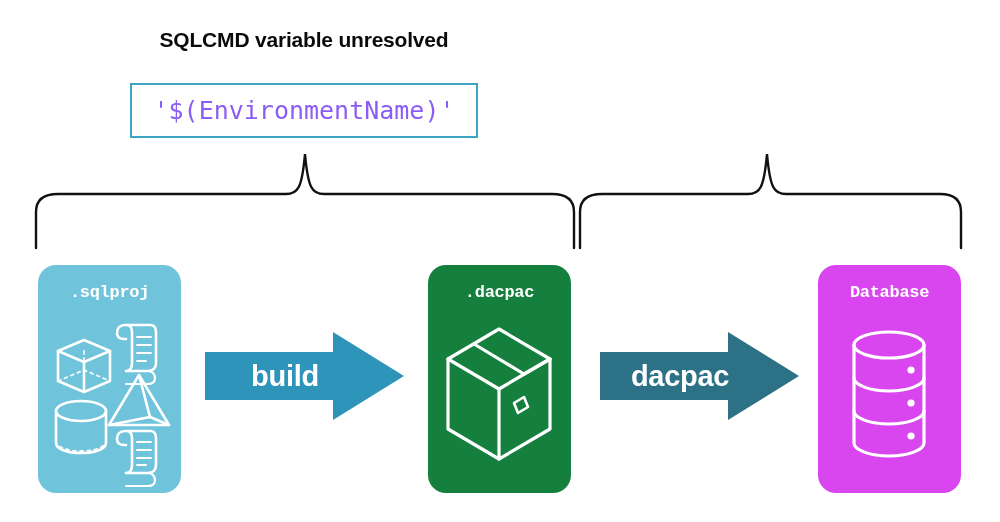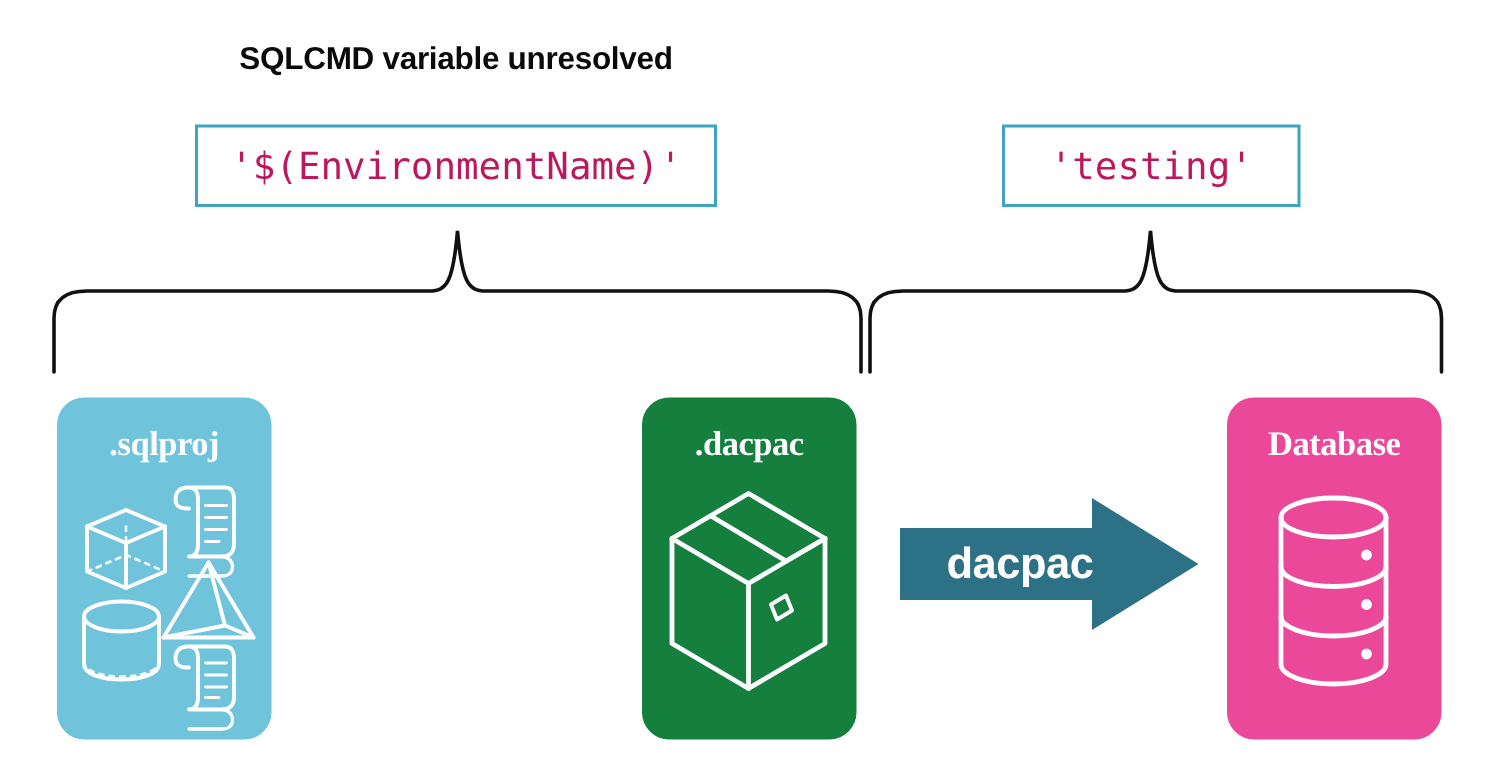--- a/index.html
+++ b/index.html
@@ -40,21 +40,21 @@
   .code-box {
     position: absolute;
     box-sizing: border-box;
     border: 2px solid #3FA3C2;
     background: #ffffff;
     display: flex;
     align-items: center;
     justify-content: center;
     font-family: "DejaVu Sans Mono", "Liberation Mono", monospace;
     font-size: 25px;
-    color: #be185d;
+    color: #8b5cf6;
     white-space: nowrap;
   }
   #code-left  { left: 130px; top: 83px; width: 348px; height: 55px; }
   #code-right { left: 668px; top: 83px; width: 199px; height: 55px; }
 
   
   .braces {
     position: absolute;
     left: 0;
     top: 140px;
@@ -66,31 +66,31 @@
   .entity {
     position: absolute;
     border-radius: 18px;
     top: 265px;
     width: 143px;
     height: 228px;
     overflow: hidden;
   }
   #entity-sqlproj  { left: 38px;  background: #6FC4DC; }
   #entity-dacpac   { left: 428px; background: #15803d; }
-  #entity-database { left: 818px; background: #ec4899; }
+  #entity-database { left: 818px; background: #d946ef; }
 
   .entity-label {
     position: absolute;
     top: 18px;
     left: 0;
     width: 100%;
     text-align: center;
-    font-family: Liberation Serif, serif;
+    font-family: Liberation Mono, monospace;
     font-weight: bold;
-    font-size: 23px;
+    font-size: 17px;
     color: #ffffff;
     letter-spacing: -0.3px;
     white-space: nowrap;
   }
   .entity-art {
     position: absolute;
     left: 0;
     top: 48px;
     width: 143px;
     height: 175px;
@@ -125,21 +125,20 @@
 </head>
 <body>
 
 <div class="stage">
 
   <div class="group-title" id="title-left">SQLCMD variable unresolved</div>
 
 
   <div class="code-box" id="code-left">'$(EnvironmentName)'</div>
 
-  <div class="code-box" id="code-right">'testing'</div>
 
   <svg class="braces" viewBox="0 0 1000 120">
 
     <path fill="none" stroke="#111111" stroke-width="2.4" stroke-linecap="round" d="M 36,108
              L 36,72
              C 36,58 46,54 58,54
              L 286,54
              C 298,54 302,48 305,14
              C 308,48 312,54 324,54
              L 552,54
@@ -235,20 +234,26 @@
         <path d="M 36,32 L 36,130 C 36,137 52,143 71,143 C 90,143 106,137 106,130 L 106,32"></path>
         <path d="M 36,65 C 36,72 52,78 71,78 C 90,78 106,72 106,65"></path>
         <path d="M 36,98 C 36,105 52,111 71,111 C 90,111 106,105 106,98"></path>
         <circle cx="93" cy="57" r="3.6" fill="#ffffff" stroke="none"></circle>
         <circle cx="93" cy="90" r="3.6" fill="#ffffff" stroke="none"></circle>
         <circle cx="93" cy="123" r="3.6" fill="#ffffff" stroke="none"></circle>
       </g>
     </svg>
   </div>
 
+  <div class="arrow" id="arrow-build">
+    <svg viewBox="0 0 200 92" width="200" height="92">
+      <path d="M 0,22 L 128,22 L 128,2 L 199,46 L 128,90 L 128,70 L 0,70 Z" fill="#2E94B9"></path>
+    </svg>
+    <div class="arrow-label">build</div>
+  </div>
 
   <div class="arrow" id="arrow-deploy">
     <svg viewBox="0 0 200 92" width="200" height="92">
       <path d="M 0,22 L 128,22 L 128,2 L 199,46 L 128,90 L 128,70 L 0,70 Z" fill="#2C7185"></path>
     </svg>
     <div class="arrow-label">dacpac</div>
   </div>
 
 </div>
 

